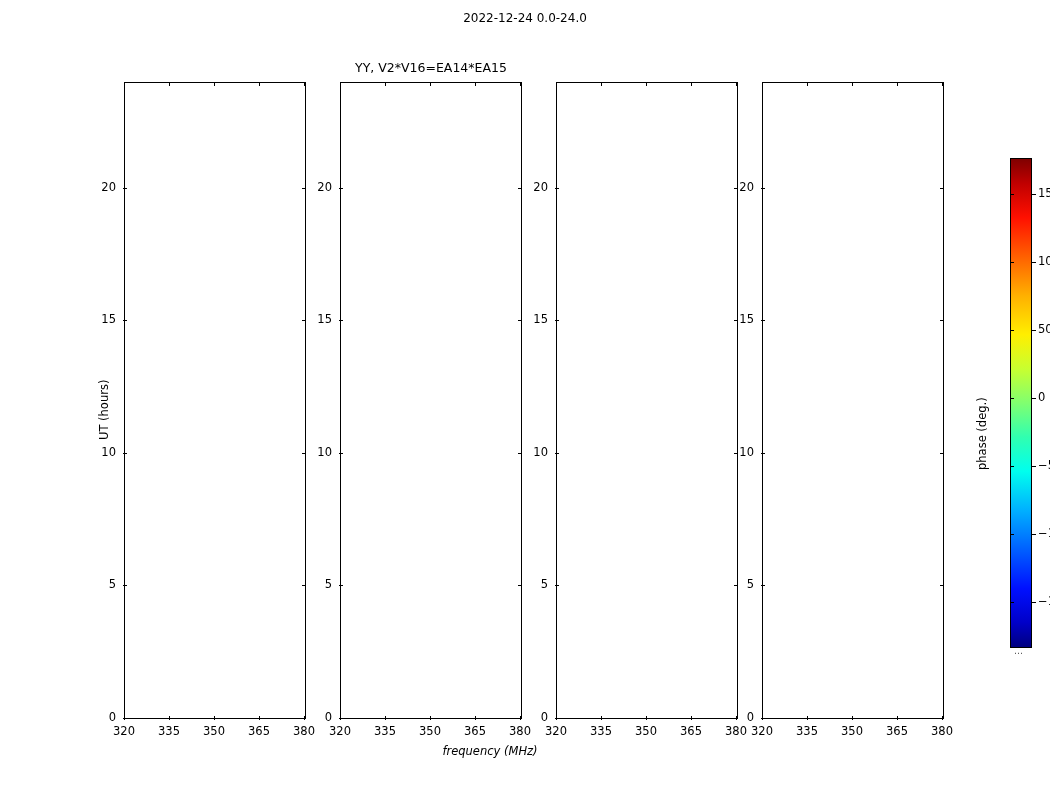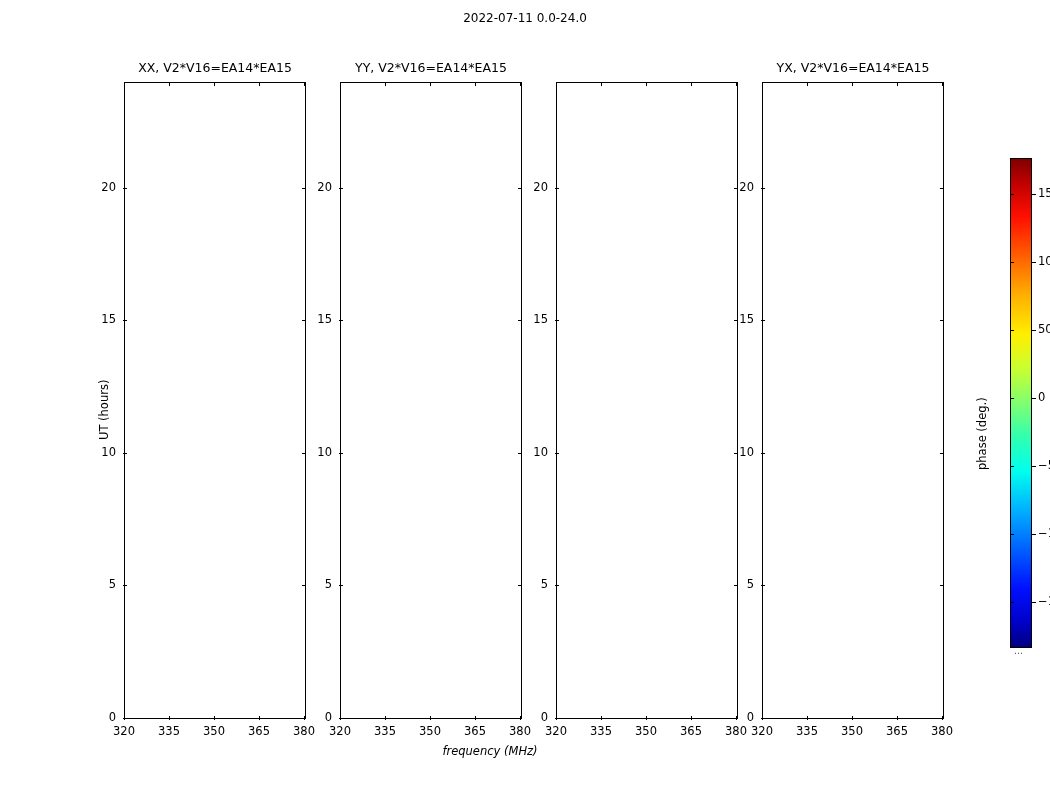--- a/index.html
+++ b/index.html
@@ -185,24 +185,23 @@
     font-size: 9px;
     color: #555;
     letter-spacing: 1px;
   }
 </style>
 </head>
 <body>
 
 <div id="figure">
 
-  <div class="suptitle">2022-07-11 0.0-24.0</div>
+  <div class="suptitle">2022-12-24 0.0-24.0</div>
 
   <div class="panel" style="left:124px;">
-    <div class="ptitle">XX, V2*V16=EA14*EA15</div>
     <div class="axes"></div>
     <div class="tick-x" style="left:0px;"></div>
     <div class="tick-x" style="left:45px;"></div>
     <div class="tick-x" style="left:90px;"></div>
     <div class="tick-x" style="left:135px;"></div>
     <div class="tick-x" style="left:180px;"></div>
     <div class="tick-x-top" style="left:0px;"></div>
     <div class="tick-x-top" style="left:45px;"></div>
     <div class="tick-x-top" style="left:90px;"></div>
     <div class="tick-x-top" style="left:135px;"></div>
@@ -292,21 +291,20 @@
     <div class="xtlabel" style="left:135px;">365</div>
     <div class="xtlabel" style="left:180px;">380</div>
     <div class="ytlabel" style="top:636px;">0</div>
     <div class="ytlabel" style="top:503px;">5</div>
     <div class="ytlabel" style="top:371px;">10</div>
     <div class="ytlabel" style="top:238px;">15</div>
     <div class="ytlabel" style="top:106px;">20</div>
   </div>
 
   <div class="panel" style="left:762px;">
-    <div class="ptitle">YX, V2*V16=EA14*EA15</div>
     <div class="axes"></div>
     <div class="tick-x" style="left:0px;"></div>
     <div class="tick-x" style="left:45px;"></div>
     <div class="tick-x" style="left:90px;"></div>
     <div class="tick-x" style="left:135px;"></div>
     <div class="tick-x" style="left:180px;"></div>
     <div class="tick-x-top" style="left:0px;"></div>
     <div class="tick-x-top" style="left:45px;"></div>
     <div class="tick-x-top" style="left:90px;"></div>
     <div class="tick-x-top" style="left:135px;"></div>

